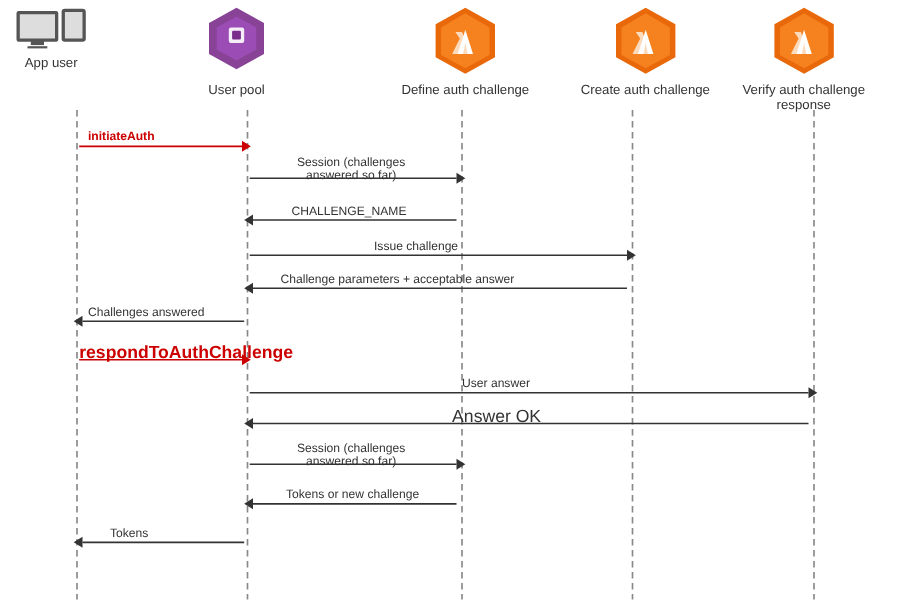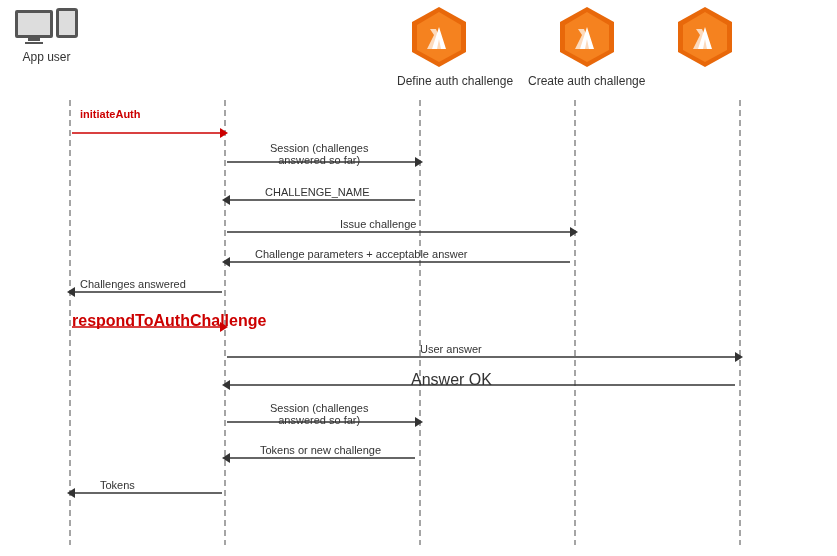--- a/index.html
+++ b/index.html
@@ -42,33 +42,45 @@
     <div style="display:flex; gap:3px; align-items:flex-end;">
       <div style="width:38px;height:28px;border:3px solid #555;border-radius:2px;background:#ddd;position:relative;">
         <div style="position:absolute;bottom:-6px;left:50%;transform:translateX(-50%);width:12px;height:4px;background:#555;"></div>
         <div style="position:absolute;bottom:-9px;left:50%;transform:translateX(-50%);width:18px;height:2px;background:#555;"></div>
       </div>
       <div style="width:22px;height:30px;border:3px solid #555;border-radius:3px;background:#ddd;margin-bottom:0px;"></div>
     </div>
     <div class="actor-label" style="margin-top:12px;">App user</div>
   </div>
 
+  <div class="actor" style="left:185px; top:5px;">
+    <svg width="60" height="65" viewBox="0 0 60 65">
+
+      <g transform="translate(5,2)">
+        <polygon points="25,0 50,14 50,42 25,56 0,42 0,14" fill="#7B2D8B" opacity="0.9"></polygon>
+        <polygon points="25,8 43,18 43,38 25,48 7,38 7,18" fill="#9B4DB5"></polygon>
+        <rect x="18" y="18" width="14" height="14" rx="2" fill="white" opacity="0.9"></rect>
+        <rect x="21" y="21" width="8" height="8" rx="1" fill="#7B2D8B"></rect>
+      </g>
+    </svg>
+    <div class="actor-label">User pool</div>
+  </div>
 
   <div class="actor" style="left:365px; top:5px;">
     <svg width="60" height="65" viewBox="0 0 60 65">
 
       <g transform="translate(3,2)">
         <path d="M27,0 L54,15 L54,45 L27,60 L0,45 L0,15 Z" fill="#E8680A"></path>
         <path d="M27,5 L49,18 L49,43 L27,55 L5,43 L5,18 Z" fill="#F5821F"></path>
 
         <path d="M20,42 L27,20 L34,42 L29,42 L27,32 L25,42 Z" fill="white"></path>
         <path d="M15,42 L22,28 L18,22 L24,22 L32,42 Z" fill="white" opacity="0.7"></path>
       </g>
     </svg>
-    <div class="actor-label" style="text-align:center;margin-left:32px;">Define auth challenge</div>
+    <div class="actor-label" style="text-align:center;">Define auth challenge</div>
   </div>
 
   <div class="actor" style="left:528px; top:5px;">
     <svg width="60" height="65" viewBox="0 0 60 65">
       <g transform="translate(3,2)">
         <path d="M27,0 L54,15 L54,45 L27,60 L0,45 L0,15 Z" fill="#E8680A"></path>
         <path d="M27,5 L49,18 L49,43 L27,55 L5,43 L5,18 Z" fill="#F5821F"></path>
         <path d="M20,42 L27,20 L34,42 L29,42 L27,32 L25,42 Z" fill="white"></path>
         <path d="M15,42 L22,28 L18,22 L24,22 L32,42 Z" fill="white" opacity="0.7"></path>
       </g>
@@ -78,20 +90,21 @@
 
   <div class="actor" style="left:675px; top:5px;">
     <svg width="60" height="65" viewBox="0 0 60 65">
       <g transform="translate(3,2)">
         <path d="M27,0 L54,15 L54,45 L27,60 L0,45 L0,15 Z" fill="#E8680A"></path>
         <path d="M27,5 L49,18 L49,43 L27,55 L5,43 L5,18 Z" fill="#F5821F"></path>
         <path d="M20,42 L27,20 L34,42 L29,42 L27,32 L25,42 Z" fill="white"></path>
         <path d="M15,42 L22,28 L18,22 L24,22 L32,42 Z" fill="white" opacity="0.7"></path>
       </g>
     </svg>
+    <div class="actor-label" style="text-align:center;">Verify auth challenge<br>response</div>
   </div>
 
   <svg style="position:absolute;top:0;left:0;width:837px;height:556px;">
 
     <line x1="70" y1="100" x2="70" y2="545" stroke="#888" stroke-width="1.5" stroke-dasharray="6,4"></line>
     <line x1="225" y1="100" x2="225" y2="545" stroke="#888" stroke-width="1.5" stroke-dasharray="6,4"></line>
     <line x1="420" y1="100" x2="420" y2="545" stroke="#888" stroke-width="1.5" stroke-dasharray="6,4"></line>
     <line x1="575" y1="100" x2="575" y2="545" stroke="#888" stroke-width="1.5" stroke-dasharray="6,4"></line>
     <line x1="740" y1="100" x2="740" y2="545" stroke="#888" stroke-width="1.5" stroke-dasharray="6,4"></line>
 
@@ -125,21 +138,21 @@
     <line x1="227" y1="422" x2="415" y2="422" stroke="#333" stroke-width="1.5"></line>
     <polygon points="415,417 423,422 415,427" fill="#333"></polygon>
 
     <line x1="415" y1="458" x2="230" y2="458" stroke="#333" stroke-width="1.5"></line>
     <polygon points="230,453 222,458 230,463" fill="#333"></polygon>
 
     <line x1="222" y1="493" x2="75" y2="493" stroke="#333" stroke-width="1.5"></line>
     <polygon points="75,488 67,493 75,498" fill="#333"></polygon>
   </svg>
 
-  <div style="position:absolute;left:80px;top:108px;color:#cc0000;font-size:11px;font-weight:bold;">initiateAuth</div>
+  <div style="position:absolute;left:80px;top:118px;color:#cc0000;font-size:11px;font-weight:bold;">initiateAuth</div>
 
   <div style="position:absolute;left:270px;top:142px;color:#333;font-size:11px;text-align:center;">Session (challenges<br>answered so far)</div>
 
   <div style="position:absolute;left:265px;top:186px;color:#333;font-size:11px;">CHALLENGE_NAME</div>
 
   <div style="position:absolute;left:340px;top:218px;color:#333;font-size:11px;">Issue challenge</div>
 
   <div style="position:absolute;left:255px;top:248px;color:#333;font-size:11px;">Challenge parameters + acceptable answer</div>
 
   <div style="position:absolute;left:80px;top:278px;color:#333;font-size:11px;">Challenges answered</div>

